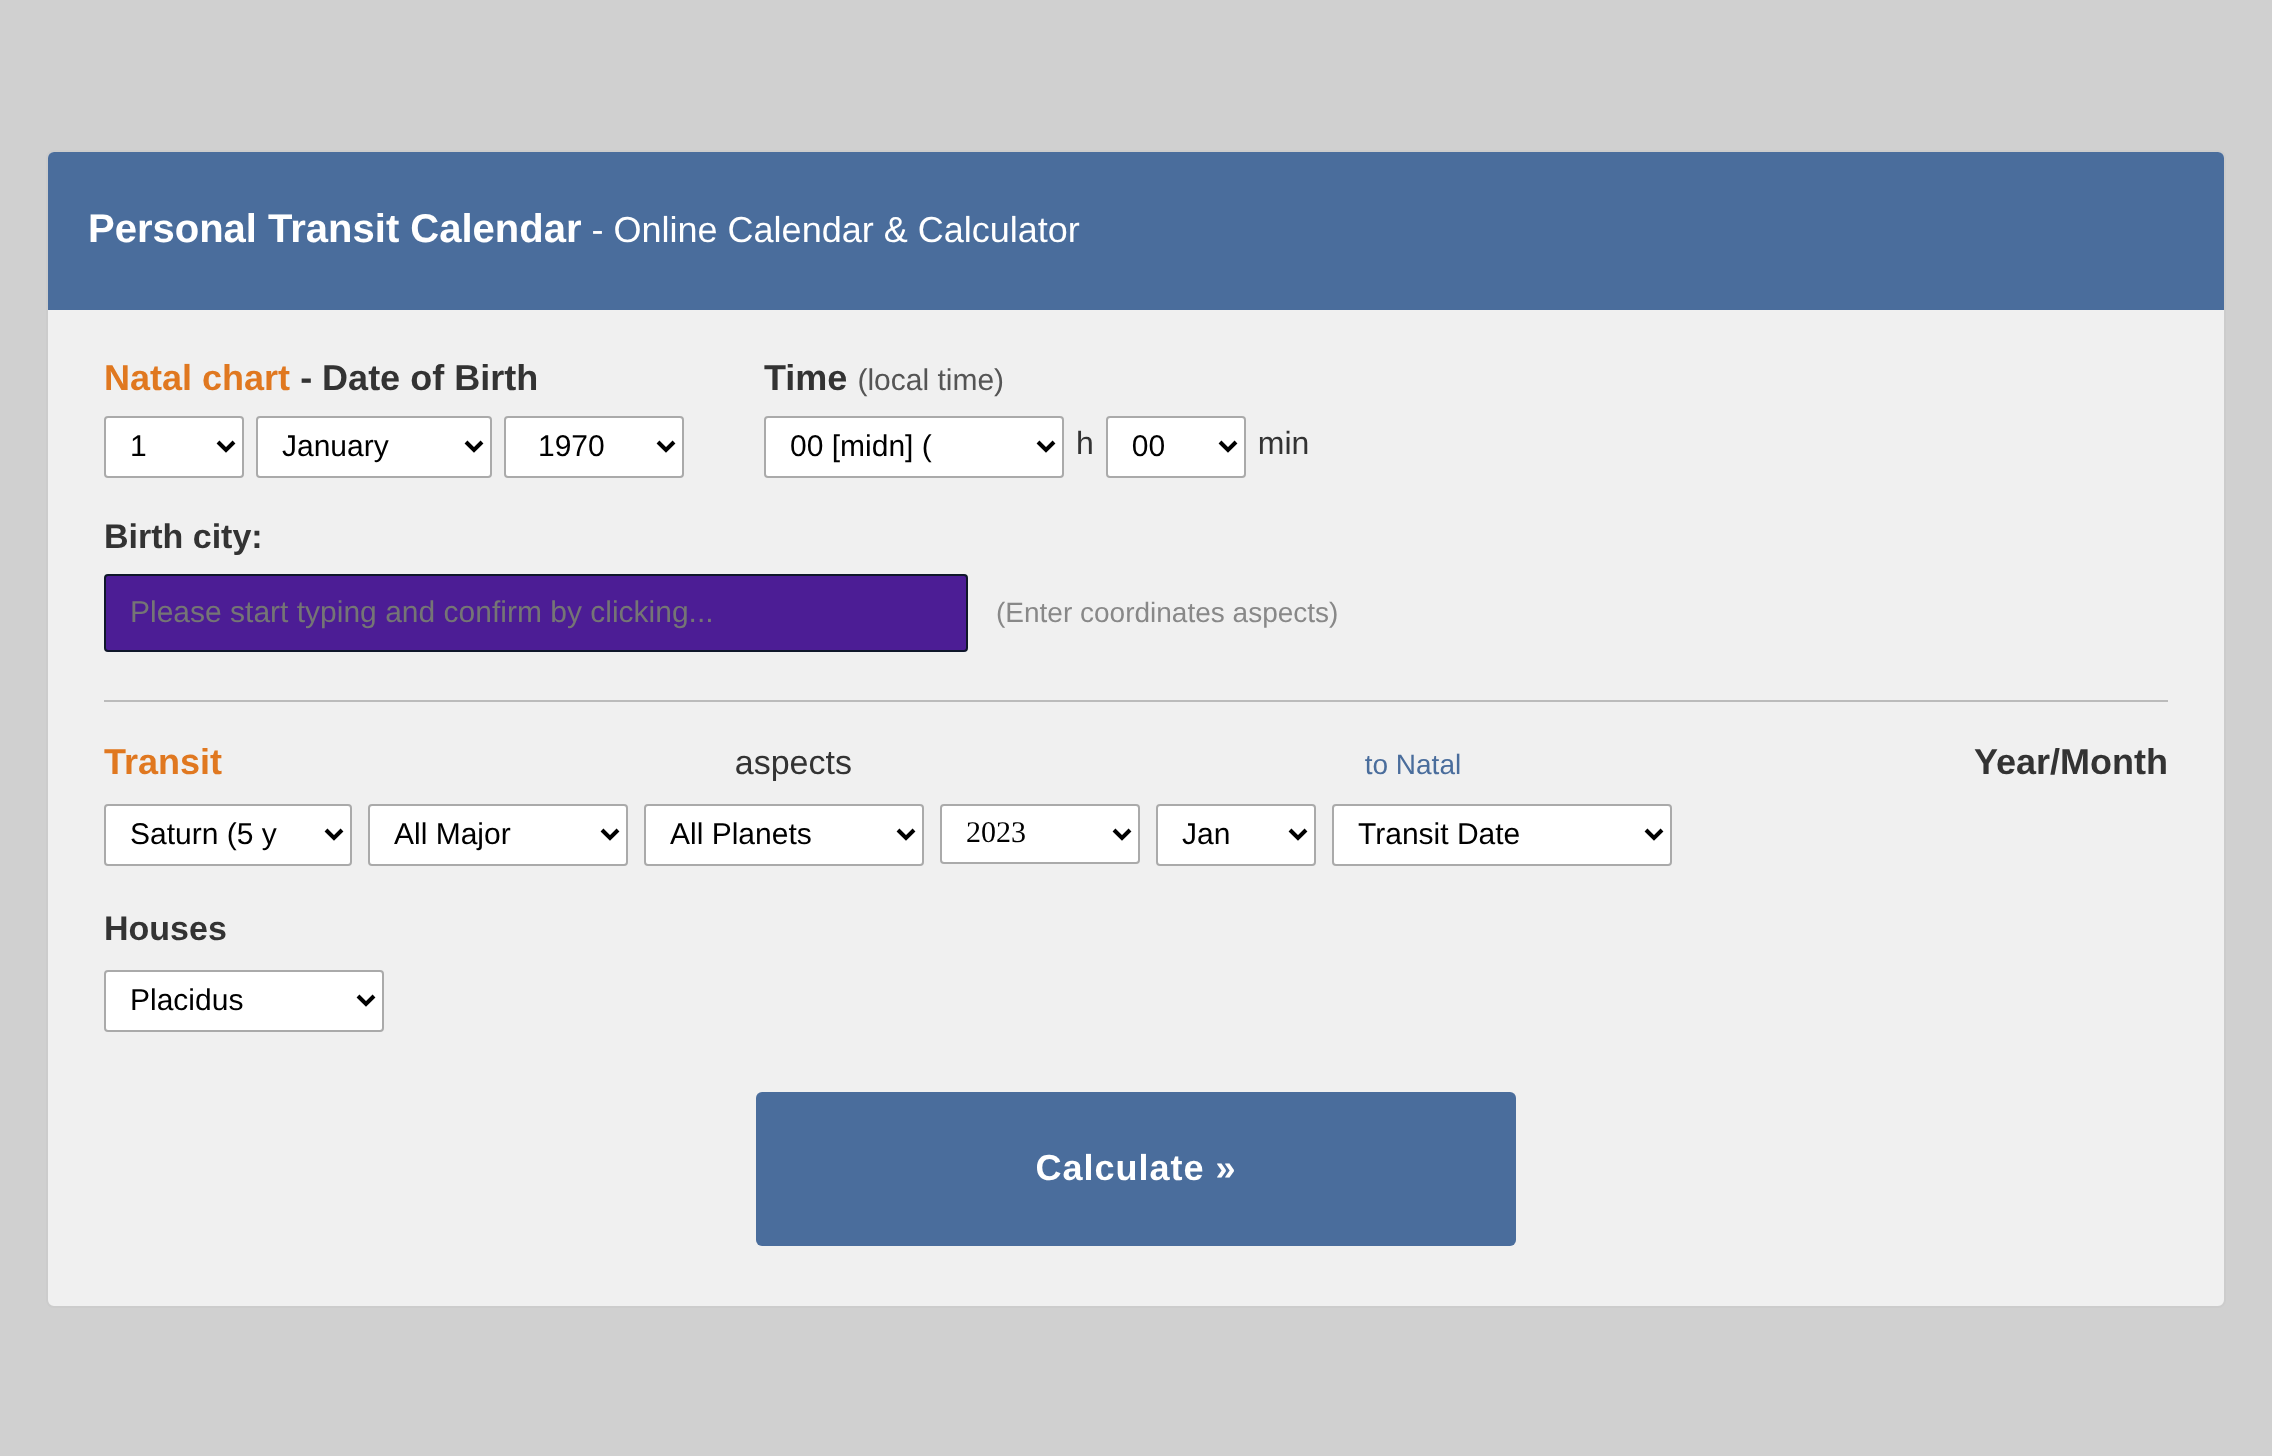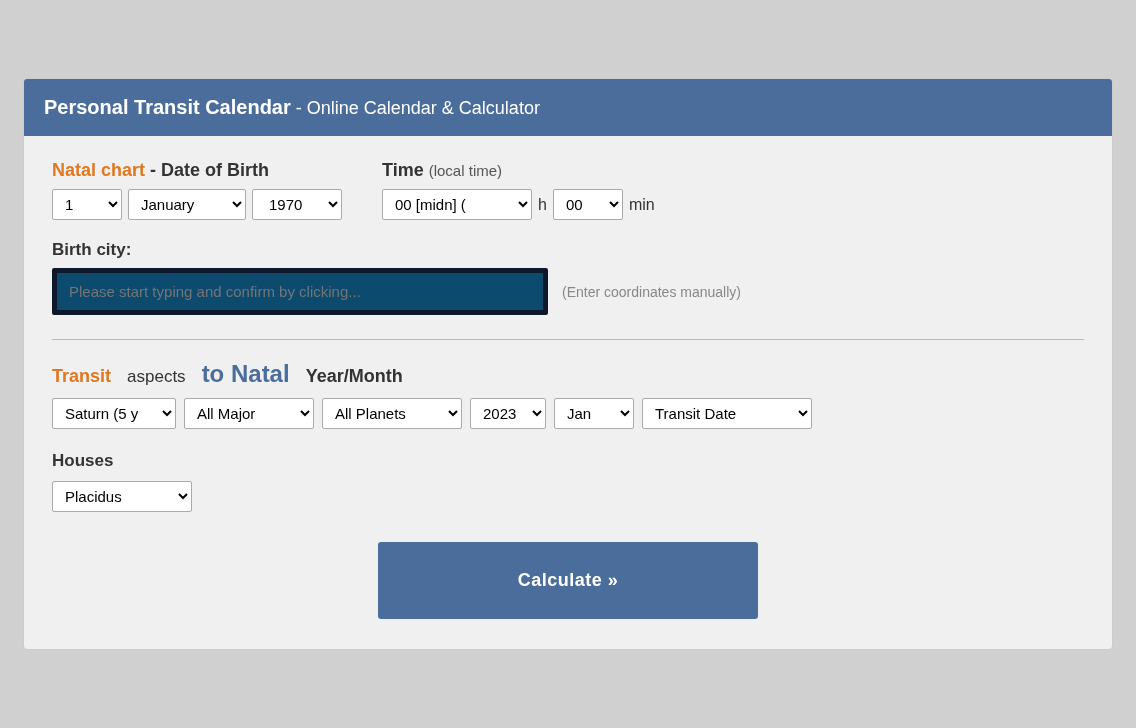--- a/index.html
+++ b/index.html
@@ -16,21 +16,21 @@
       background: #f0f0f0;
       border: 1px solid #ccc;
       border-radius: 4px;
       width: 1090px;
       max-width: 100%;
       overflow: hidden;
     }
     .card-header {
       background: #4a6d9c;
       color: #fff;
-      padding: 17px 20px;
+      padding: 28px 20px;
       font-size: 20px;
     }
     .card-header .title-bold {
       font-weight: bold;
     }
     .card-header .title-sub {
       font-weight: normal;
       font-size: 18px;
     }
     .card-body {
@@ -116,24 +116,24 @@
       color: #333;
       margin-top: 18px;
     }
     .birthcity-row {
       display: flex;
       align-items: center;
       gap: 14px;
       flex-wrap: wrap;
     }
     .birthcity-input {
-      width: 496px;
+      width: 432px;
       padding: 10px 12px;
-      border: 5px solid #0f172a;
-      background: #0c4a6e;
+      border: 1px solid #0f172a;
+      background: #4c1d95;
       font-size: 15px;
       color: #999;
       border-radius: 2px;
     }
     .coord-link {
       color: #888;
       font-size: 14px;
       text-decoration: none;
       cursor: pointer;
     }
@@ -146,50 +146,51 @@
     
     .section-transit {
       margin-bottom: 22px;
     }
     .transit-header {
       display: flex;
       align-items: baseline;
       gap: 16px;
       margin-bottom: 10px;
       flex-wrap: wrap;
+      justify-content: space-between;
     }
     .transit-heading-orange {
       color: #e07820;
       font-weight: bold;
       font-size: 18px;
     }
     .transit-heading-black {
       color: #333;
       font-size: 17px;
     }
     .transit-heading-blue {
       color: #4a6d9c;
-      font-weight: bold;
-      font-size: 24px;
+      font-weight: normal;
+      font-size: 14px;
     }
     .transit-heading-bold {
       color: #333;
       font-weight: bold;
       font-size: 18px;
     }
     .transit-controls {
       display: flex;
       align-items: center;
       gap: 8px;
       flex-wrap: wrap;
     }
     .select-transit-planet { width: 124px; }
     .select-aspects { width: 130px; }
     .select-natal-planets { width: 140px; }
-    .select-year-month { width: 76px; }
+    .select-year-month { width: 100px; font-family: Liberation Serif, serif; }
     .select-month-short { width: 80px; }
     .select-transit-date { width: 170px; }
     
     .section-houses {
       margin-bottom: 30px;
     }
     .houses-label {
       font-size: 17px;
       font-weight: bold;
       margin-bottom: 10px;
@@ -277,21 +278,21 @@
             <span class="time-unit">min</span>
           </div>
         </div>
       </div>
     </div>
 
     <div class="section-birthcity">
       <div class="birthcity-label">Birth city:</div>
       <div class="birthcity-row">
         <input type="text" class="birthcity-input" placeholder="Please start typing and confirm by clicking..." style="">
-        <a class="coord-link">(Enter coordinates manually)</a>
+        <a class="coord-link">(Enter coordinates aspects)</a>
       </div>
     </div>
 
     <hr class="divider">
 
     <div class="section-transit">
       <div class="transit-header">
         <span class="transit-heading-orange">Transit</span>
         <span class="transit-heading-black">aspects</span>
         <span class="transit-heading-blue">to Natal</span>

